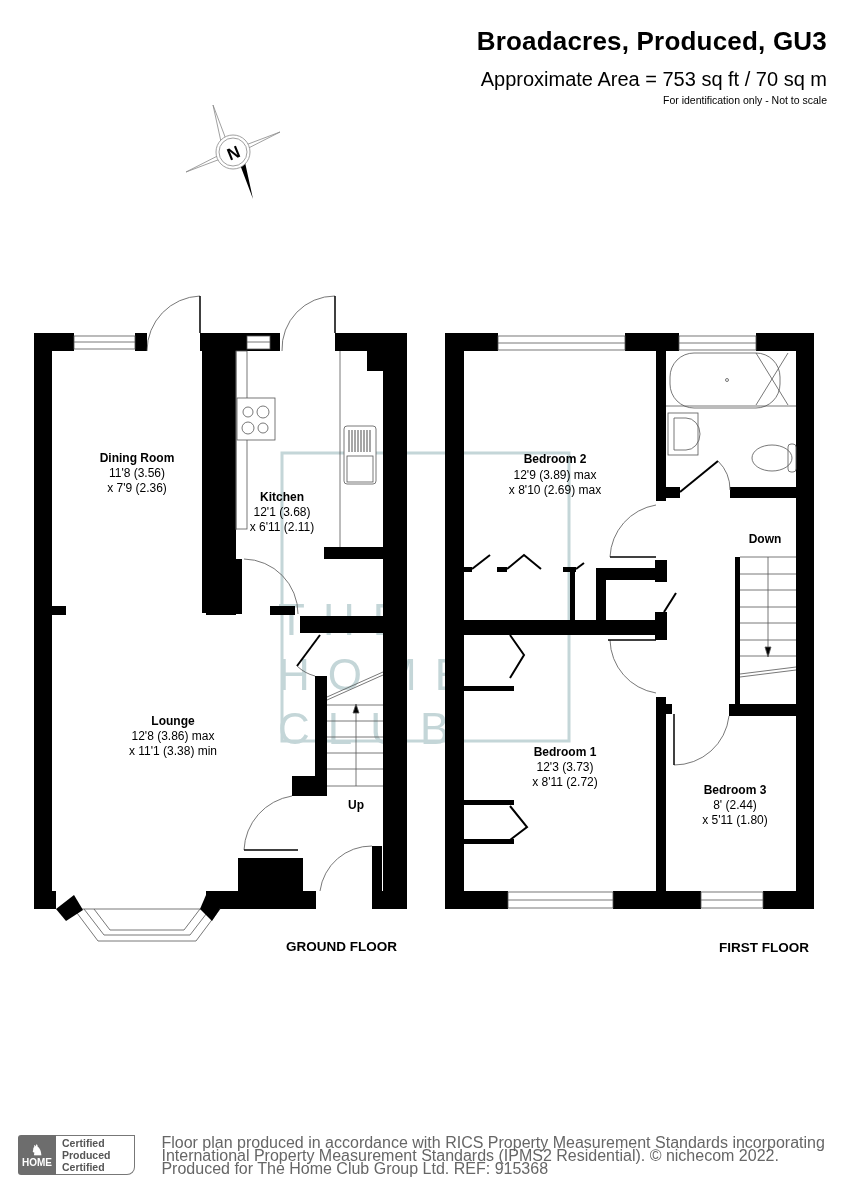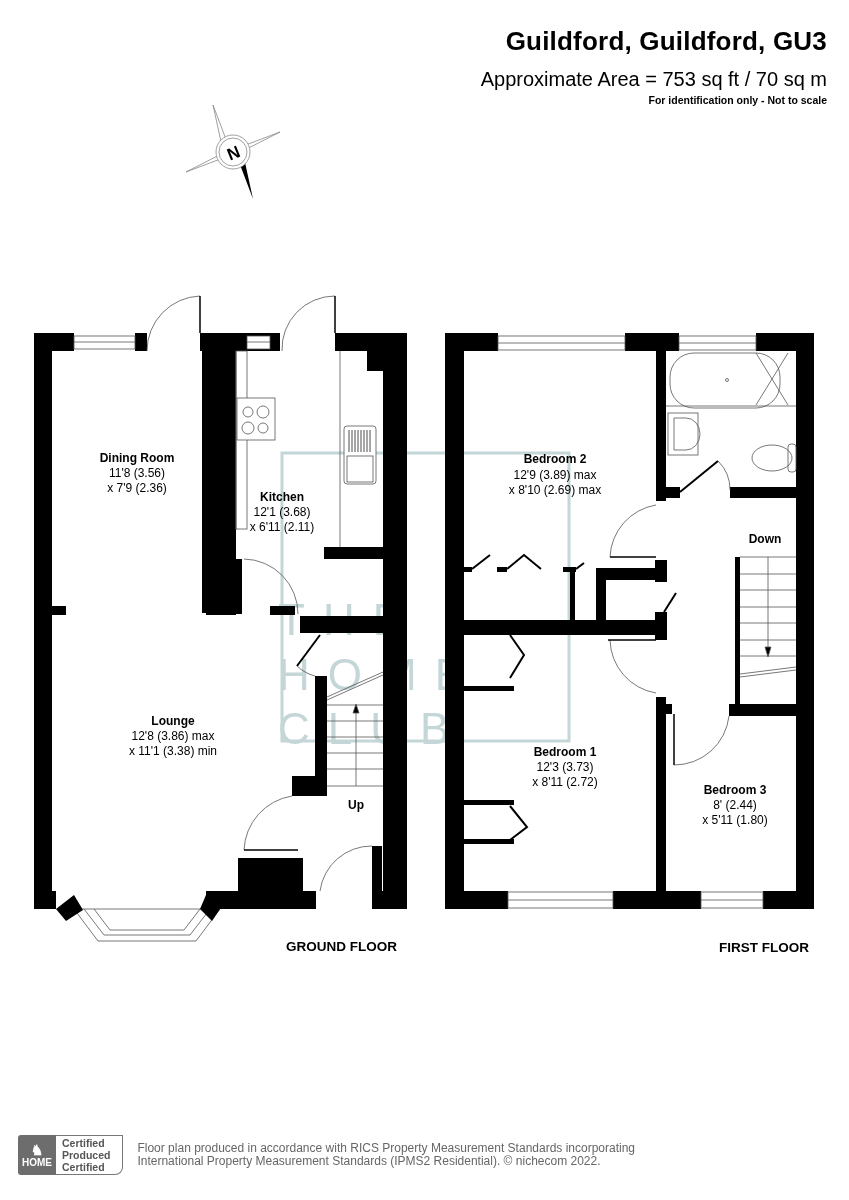--- a/index.html
+++ b/index.html
@@ -1,34 +1,34 @@
 <!DOCTYPE html>
 <html><head>
 <meta charset="utf-8">
 <style>
   html, body { margin: 0; padding: 0; background: #ffffff; }
   body { width: 849px; height: 1200px; position: relative; overflow: hidden; font-family: "Liberation Sans", sans-serif; color: #000; }
   .title { position: absolute; right: 22px; top: 26px; font-size: 26px; font-weight: bold; letter-spacing: 0.2px; white-space: nowrap; }
   .area { position: absolute; right: 22px; top: 68px; font-size: 20px; white-space: nowrap; }
-  .note { position: absolute; right: 22px; top: 94px; font-size: 10.5px; white-space: nowrap; font-weight: bold; }
+  .note { position: absolute; right: 22px; top: 94px; font-size: 10.5px; white-space: nowrap; }
   svg.plan { position: absolute; left: 0; top: 0; }
   .room-label { font-family: "Liberation Sans", sans-serif; font-size: 12px; text-anchor: middle; }
   .room-name { font-weight: bold; }
   .floor-label { font-family: "Liberation Sans", sans-serif; font-size: 13.5px; font-weight: bold; }
   .wm-text { font-family: "Liberation Sans", sans-serif; font-size: 44px; fill: #c4d6d8; letter-spacing: 18px; }
   .footer { position: absolute; left: 18px; top: 1134px; height: 42px; display: flex; align-items: center; }
   .rics-badge { width: 38px; height: 40px; background: #6d6d6d; color: #fff; display: flex; flex-direction: column; align-items: center; justify-content: center; font-size: 10px; font-weight: bold; border-radius: 3px 0 0 3px; }
   .rics-badge .lion { font-size: 14px; line-height: 14px; }
-  .certified { height: 38px; border: 1px solid #777; border-left: none; border-radius: 0 0 8px 0; padding: 0 12px 0 6px; font-size: 10.5px; line-height: 12px; font-weight: bold; color: #555; display: flex; flex-direction: column; justify-content: center; }
-  .footer-text { margin-left: 14px; font-size: 12px; line-height: 13px; color: #666; }
+  .certified { height: 38px; border: 1px solid #777; border-left: none; border-radius: 0 0 8px 0; padding: 0 24px 0 6px; font-size: 10.5px; line-height: 12px; font-weight: bold; color: #555; display: flex; flex-direction: column; justify-content: center; }
+  .footer-text { margin-left: 26px; font-size: 16px; line-height: 13px; color: #666; }
 </style>
 </head>
 <body>
 
-<div class="title">Guildford, Guildford, GU3</div>
+<div class="title">Broadacres, Produced, GU3</div>
 <div class="area">Approximate Area = 753 sq ft / 70 sq m</div>
 <div class="note">For identification only - Not to scale</div>
 
 <svg class="plan" width="849" height="1200" viewBox="0 0 849 1200">
 
   <g>
     <rect x="282" y="453" width="287" height="288" fill="none" stroke="#c4d6d8" stroke-width="3"></rect>
     <text class="wm-text" x="278" y="635">THE</text>
     <text class="wm-text" x="278" y="690">HOME</text>
     <text class="wm-text" x="278" y="744">CLUB</text>
@@ -275,14 +275,15 @@
     <span>HOME</span>
   </div>
   <div class="certified">
     <span>Certified</span>
     <span>Produced</span>
     <span>Certified</span>
   </div>
   <div class="footer-text">
     <div>Floor plan produced in accordance with RICS Property Measurement Standards incorporating</div>
     <div>International Property Measurement Standards (IPMS2 Residential).   © nichecom 2022.</div>
+    <div>Produced for The Home Club Group Ltd.   REF: 915368</div>
   </div>
 </div>
 
 </body></html>

